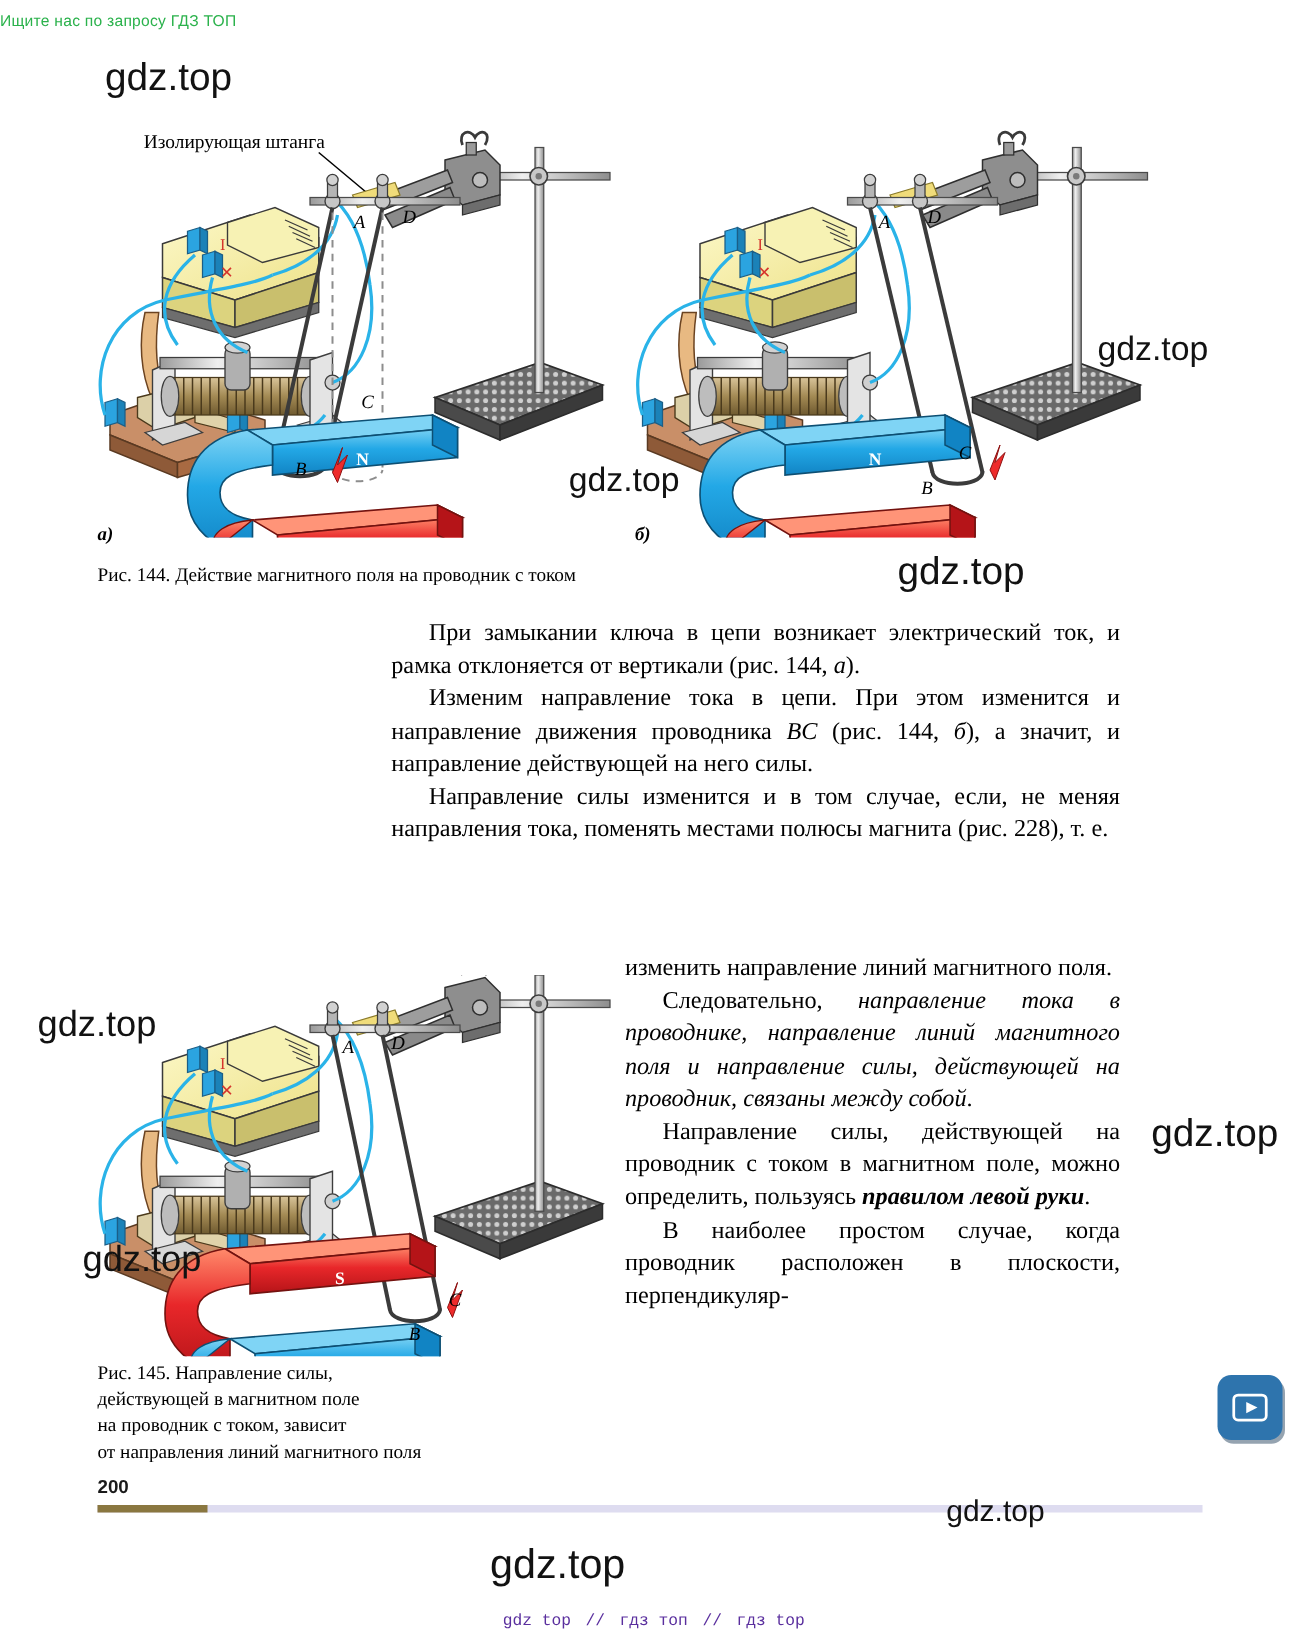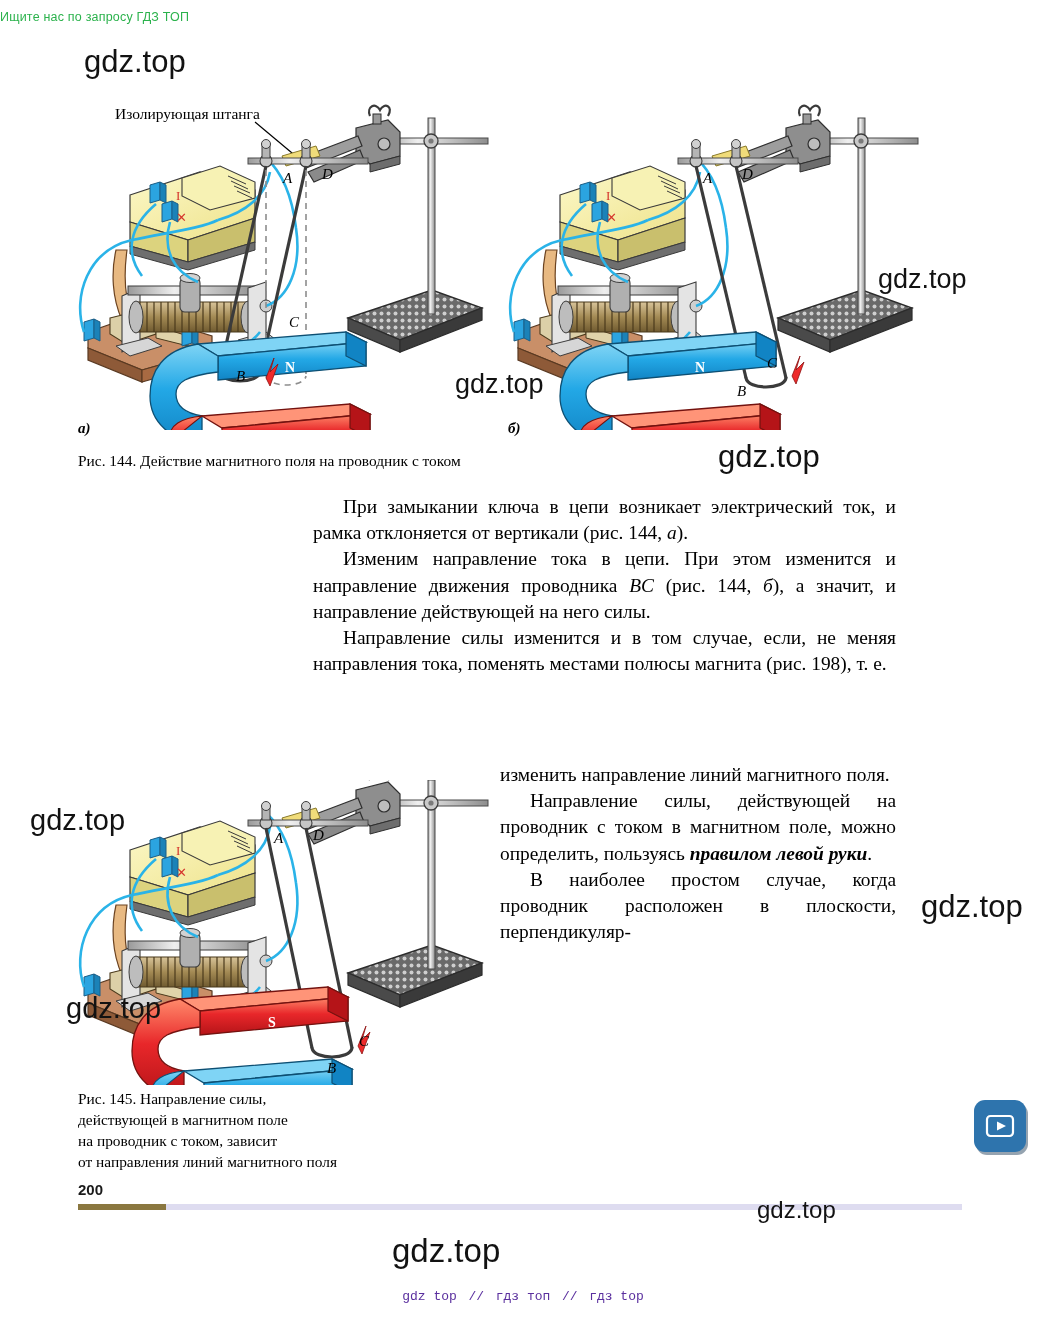--- a/index.html
+++ b/index.html
@@ -575,25 +575,26 @@
 <div class="abs cap" id="cap145">
   <b>Рис. 145.</b><span> Направление силы,</span><br>
   <span>действующей в магнитном поле</span><br>
   <span>на проводник с током, зависит</span><br>
   <span>от направления линий магнитного поля</span>
 </div>
 
 <div class="abs ptext" id="col-wide">
   <p><span>При замыкании ключа в цепи возникает электрический ток, и рамка отклоняется от вертикали (рис. 144, </span><i class="it">а</i><span>).</span></p>
   <p><span>Изменим направление тока в цепи. При этом изменится и направление движения проводника </span><i class="it">BC</i><span> (рис. 144, </span><i class="it">б</i><span>), а значит, и направление действующей на него силы.</span></p>
-  <p>Направление силы изменится и в том случае, если, не меняя направления тока, поменять местами полюсы магнита (рис. 198), т. е.</p>
+  <p>Направление силы изменится и в том случае, если, не меняя направления тока, поменять местами полюсы магнита (рис. 228), т. е.</p>
 </div>
 
 <div class="abs ptext" id="col-narrow">
   <p style="text-indent:0;">изменить направление линий магнитного поля.</p>
+  <p><span>Следовательно, </span><i class="it">направление тока в проводнике, направление линий магнитного поля и направление силы, действующей на проводник, связаны между собой</i><span>.</span></p>
   <p><span>Направление силы, действующей на проводник с током в магнитном поле, можно определить, пользуясь </span><b class="bi">правилом левой руки</b><span>.</span></p>
   <p>В наиболее простом случае, когда проводник расположен в плоскости, перпендикуляр-</p>
 </div>
 
 <div class="abs" id="pagenum">200</div>
 <div class="abs" id="progress-track">
   <div class="abs" id="progress-fill" style="width: 88.4px;"></div>
 </div>
 
 <div class="abs" id="play-btn">

